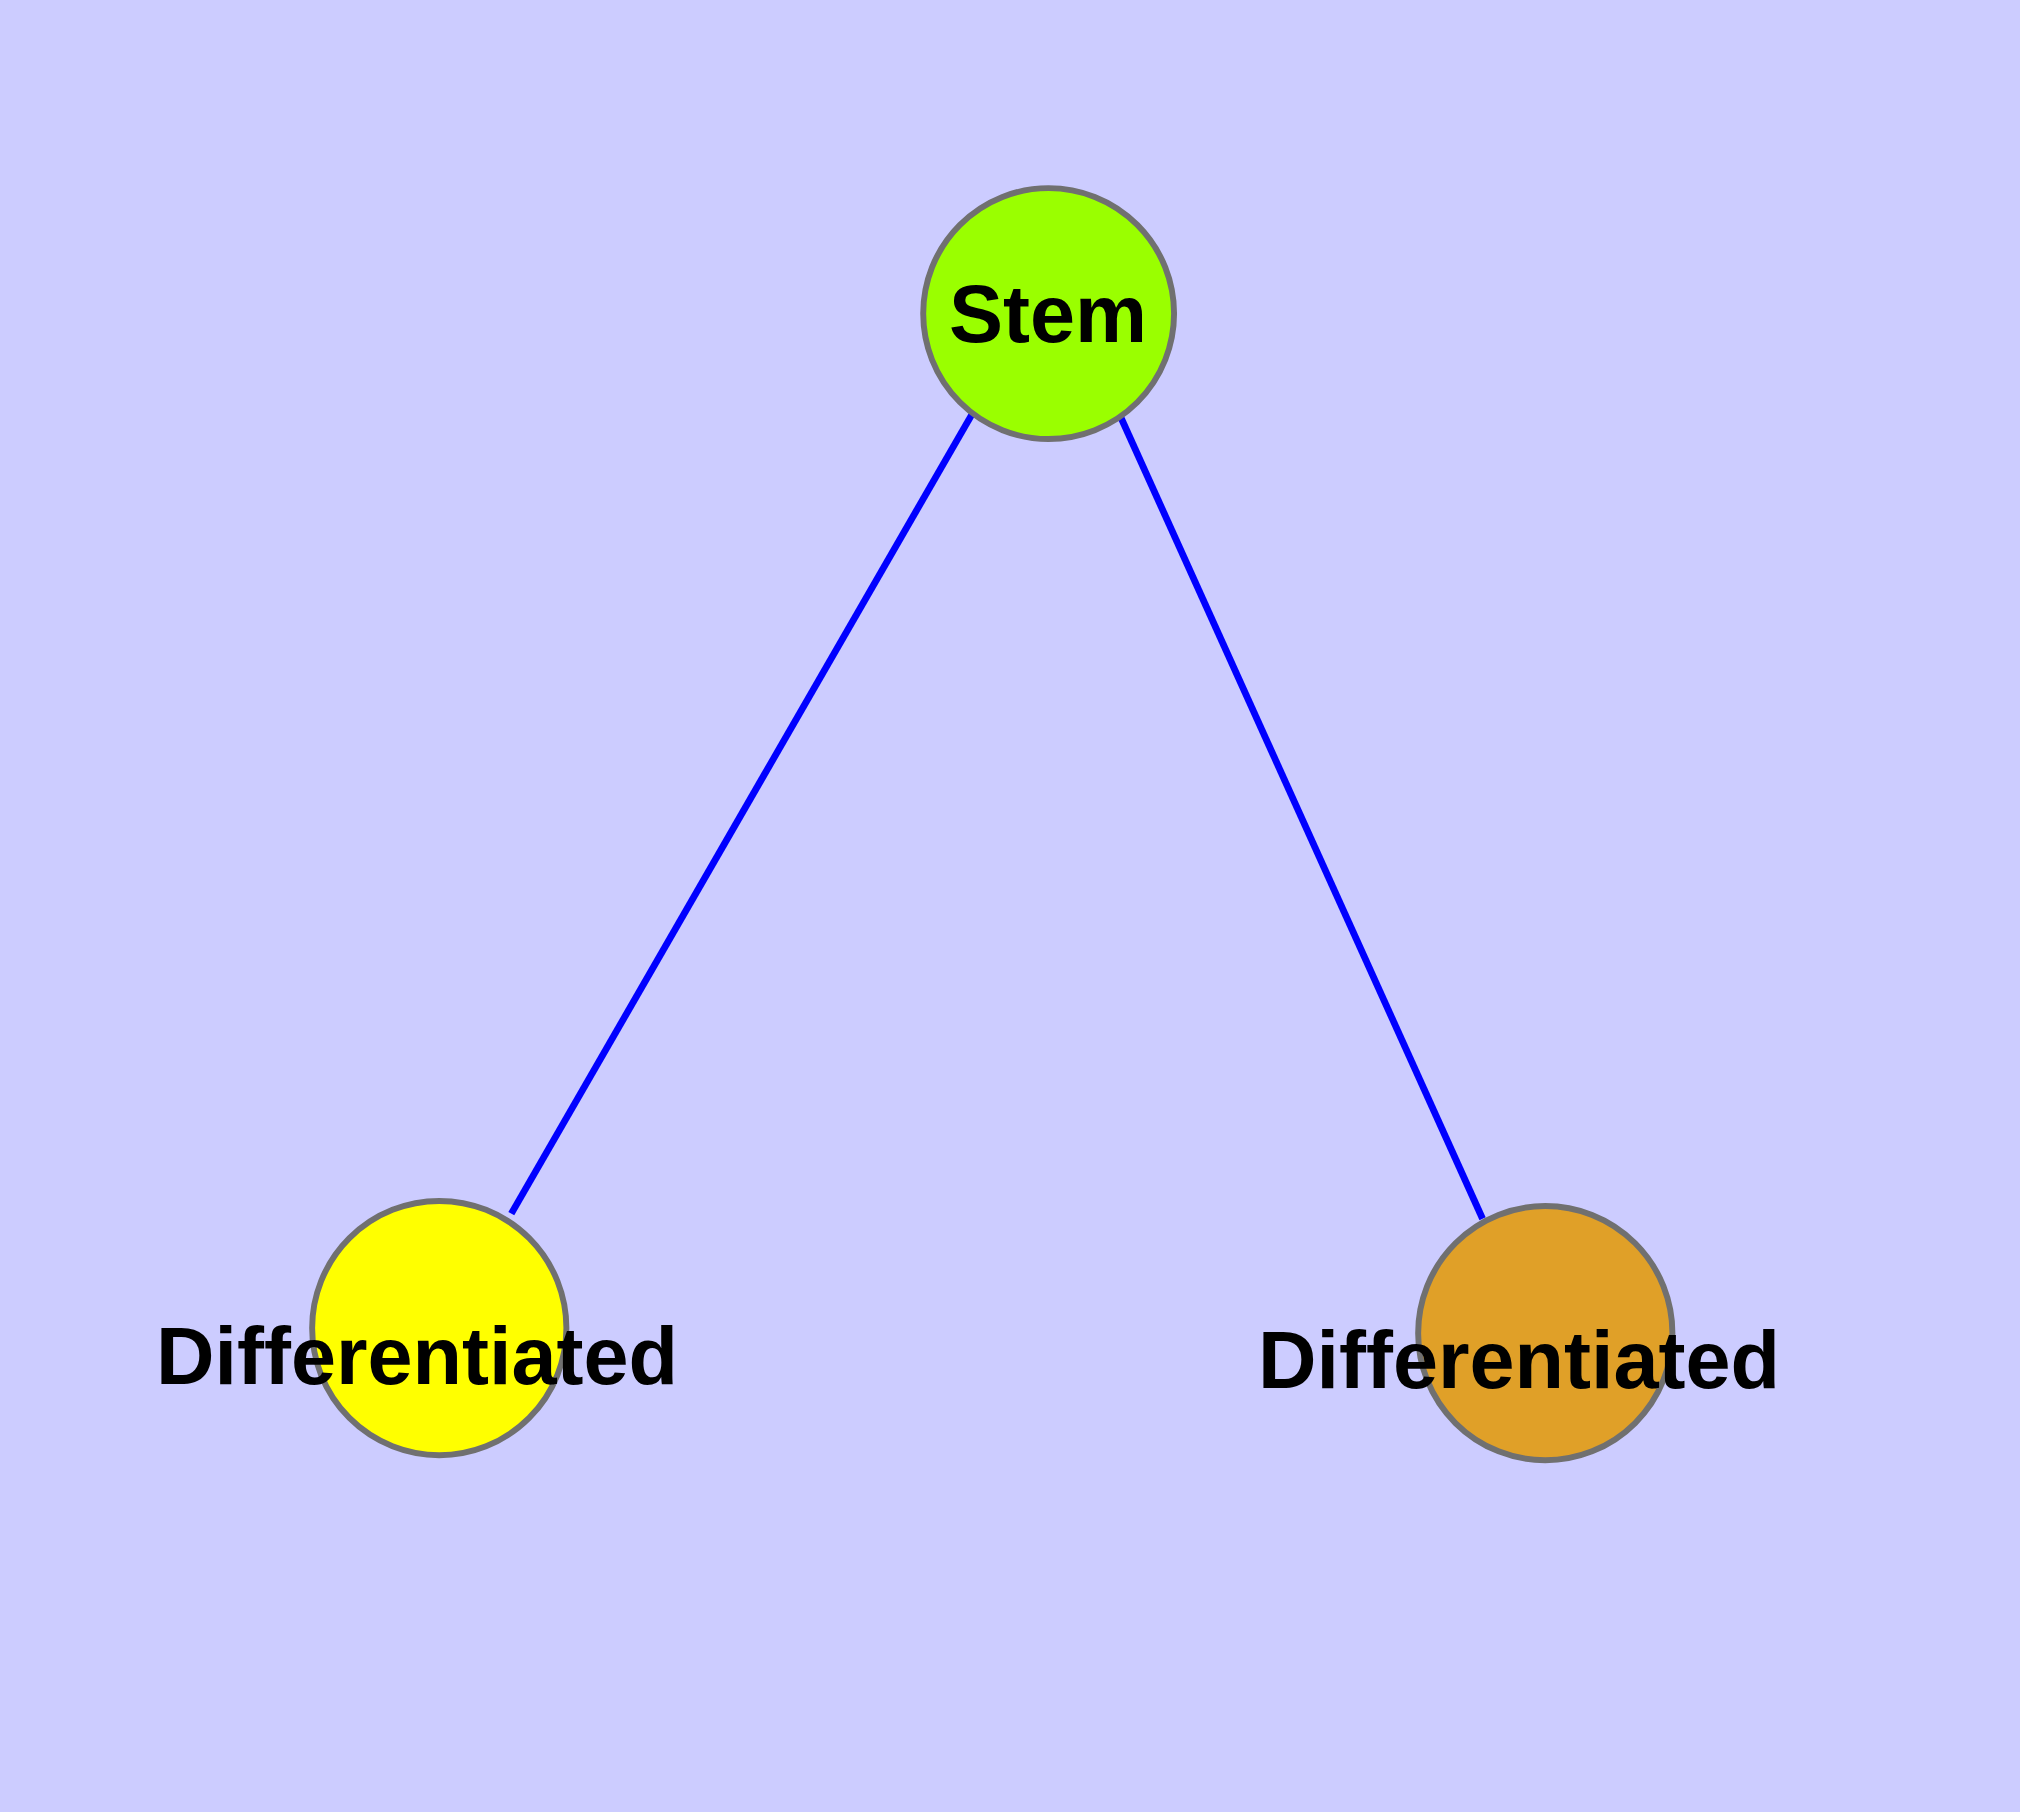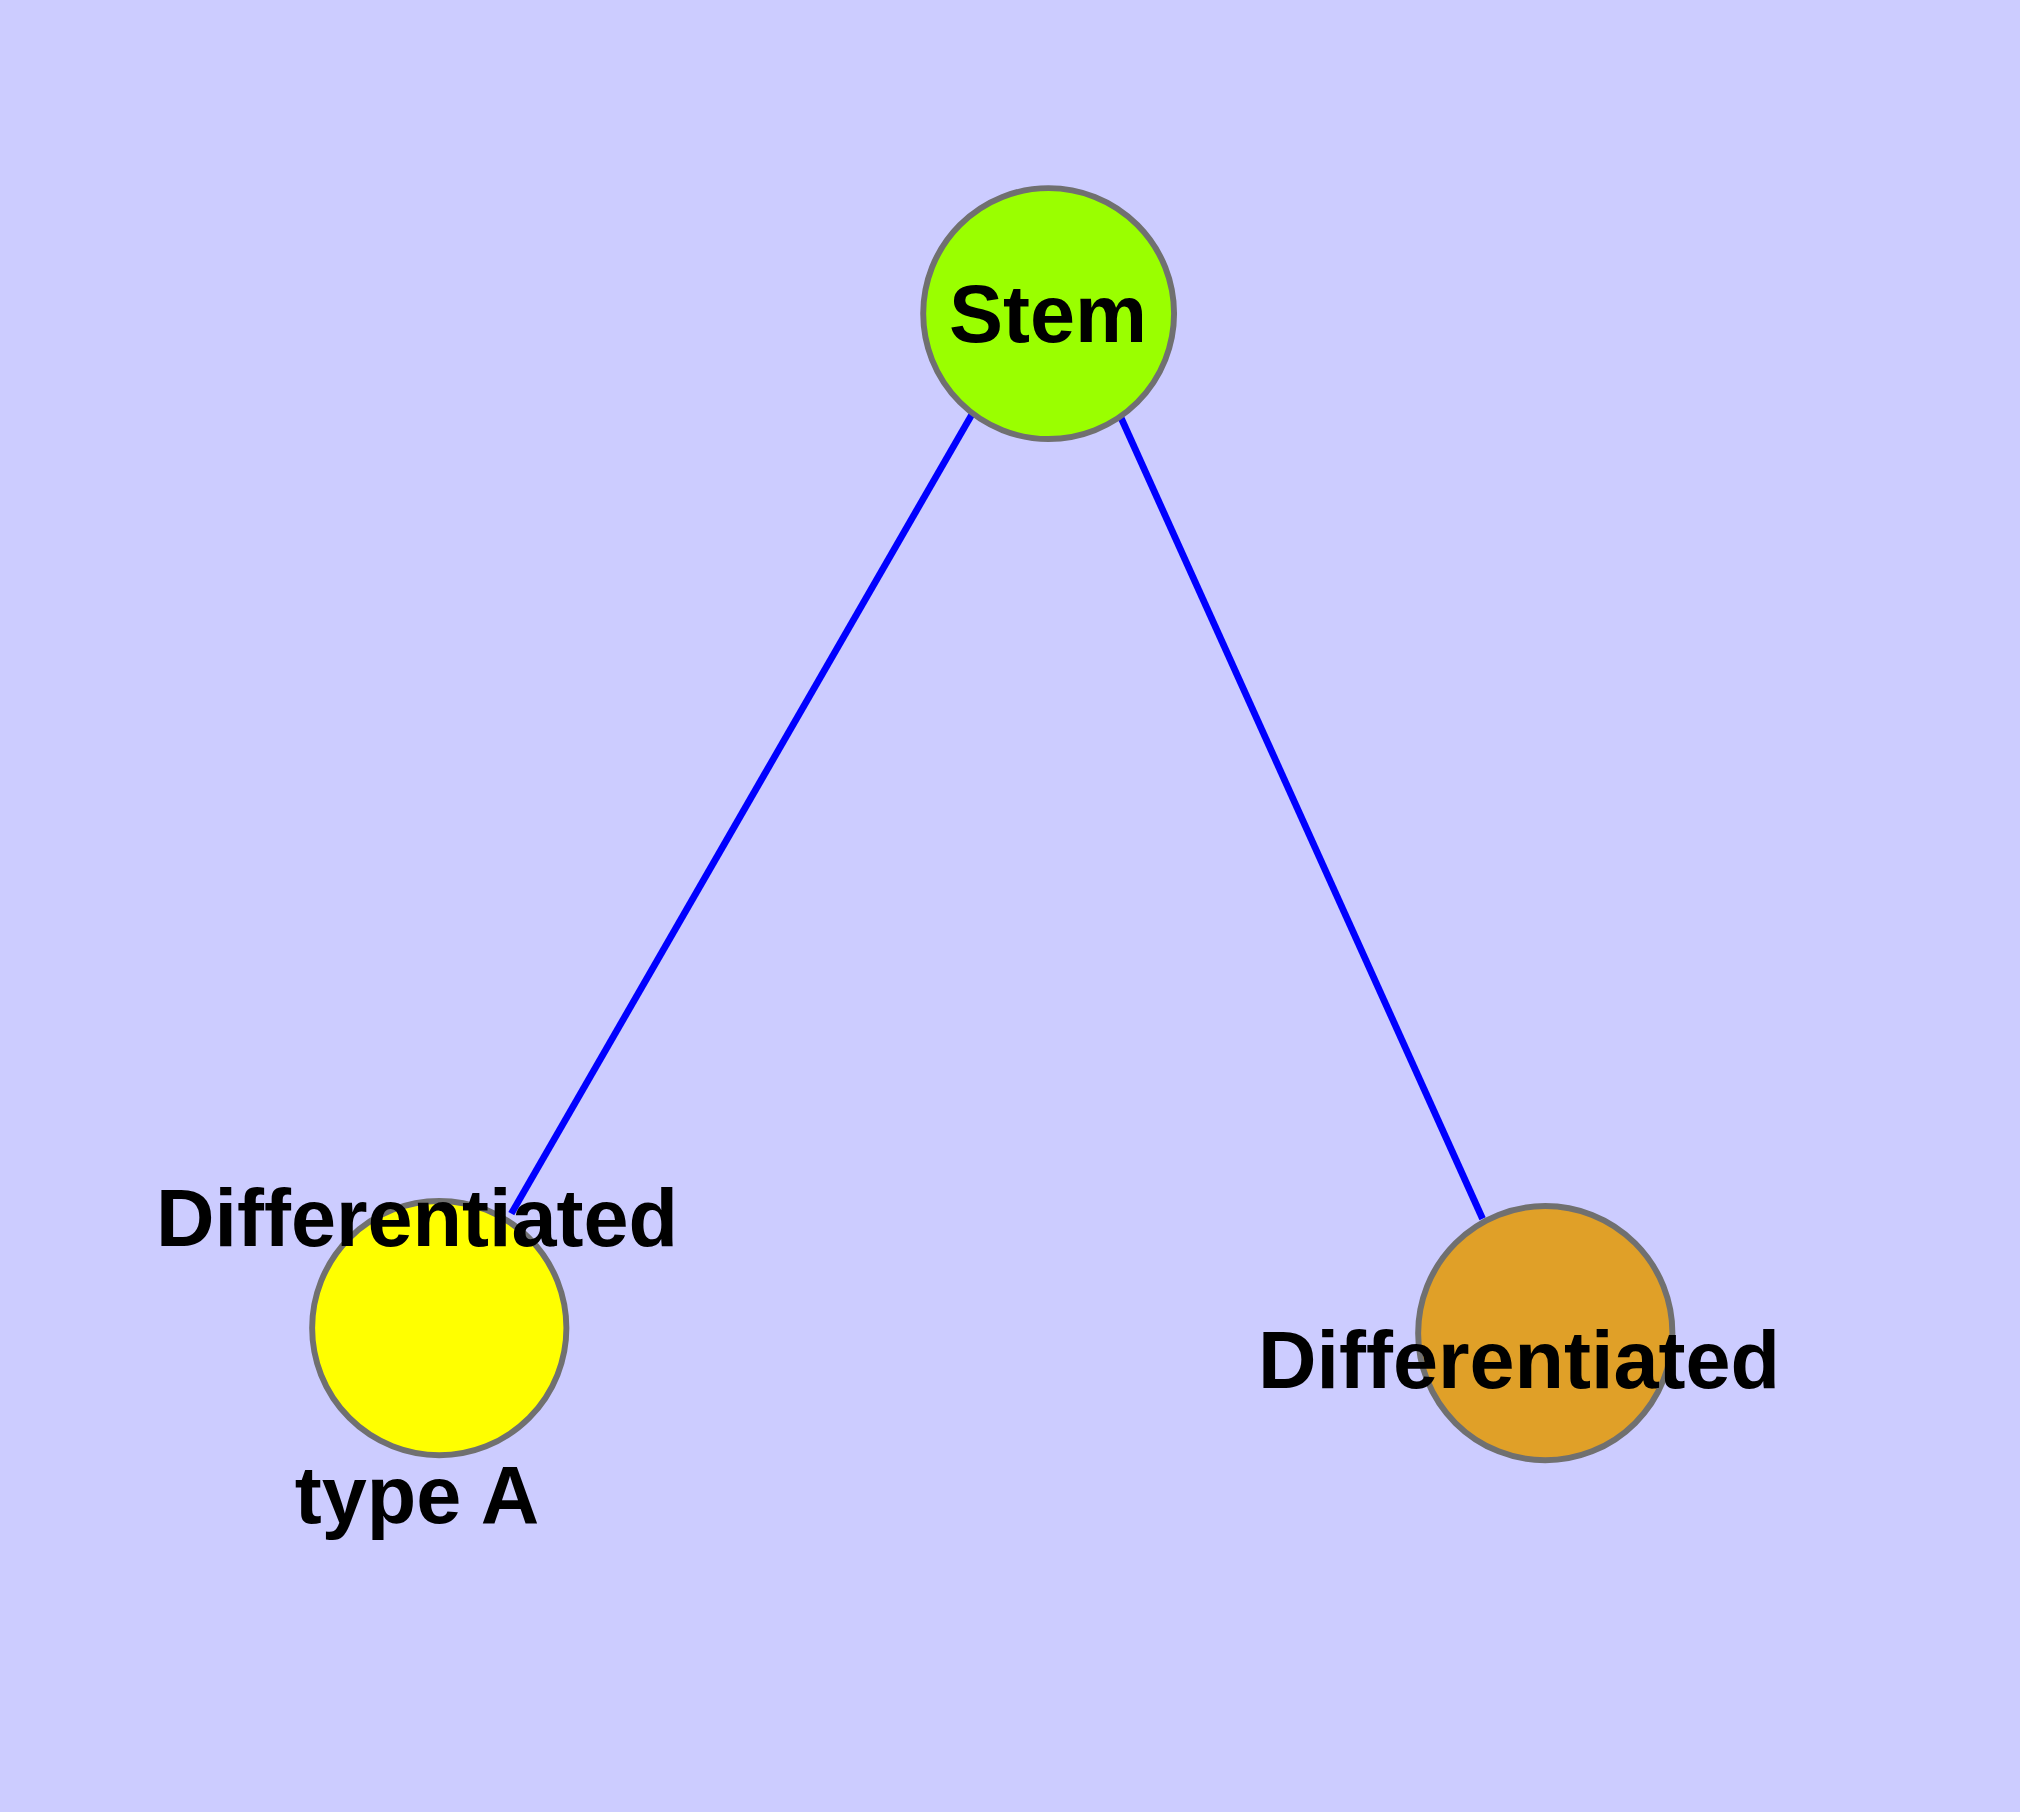--- a/index.html
+++ b/index.html
@@ -74,21 +74,20 @@
 
     <circle cx="1823" cy="1573" r="150" fill="#e0a028" stroke="#707070" stroke-width="7"></circle>
   </svg>
 
   <div class="node-label label-stem">
     <span class="label-line">Stem</span>
   </div>
 
   <div class="node-label label-type-a">
     <span class="label-line">Differentiated</span>
-    <span class="label-line">type A</span>
   </div>
 
   <div class="node-label label-type-b">
     <span class="label-line">Differentiated</span>
   </div>
 
 </div>
 
 
 </body></html>

